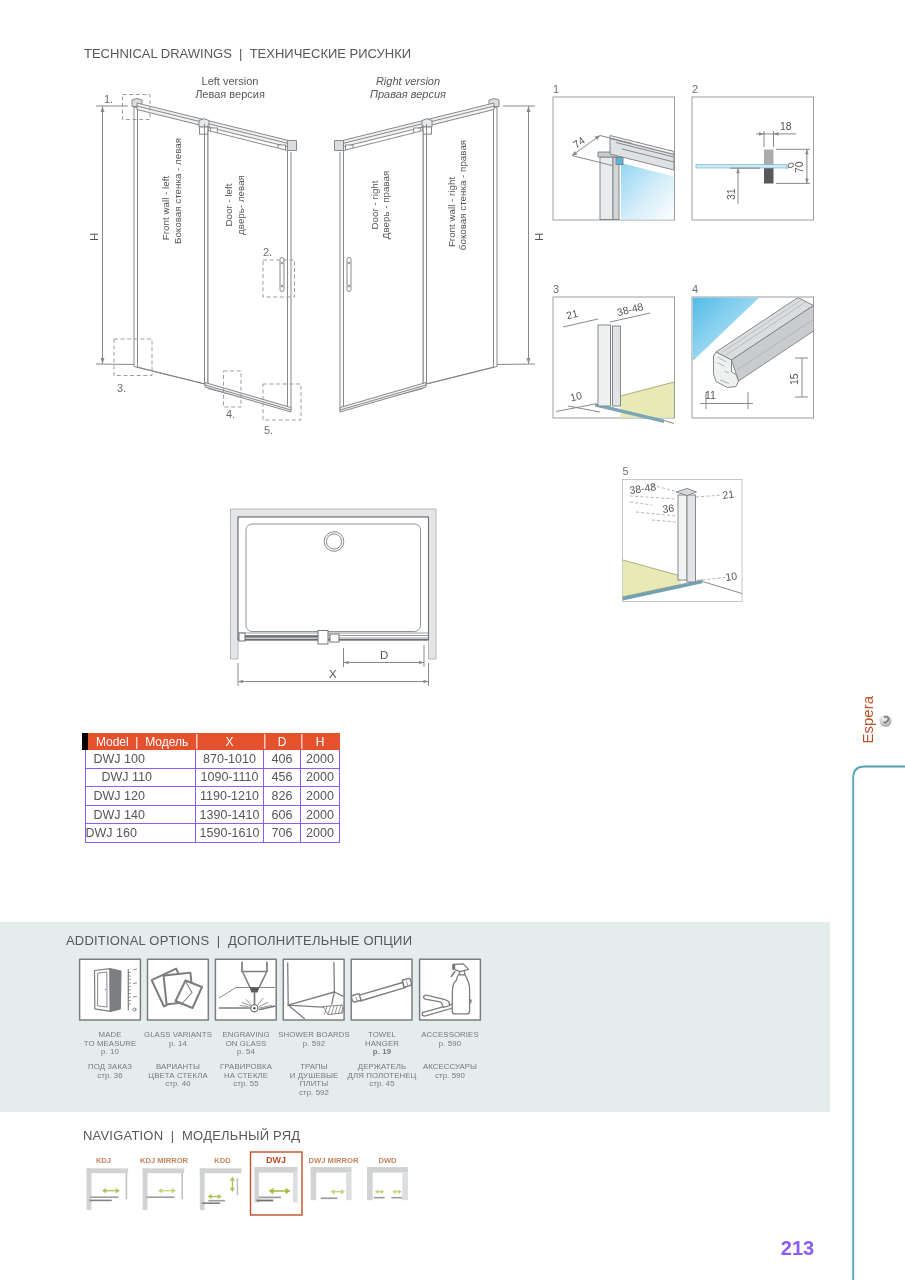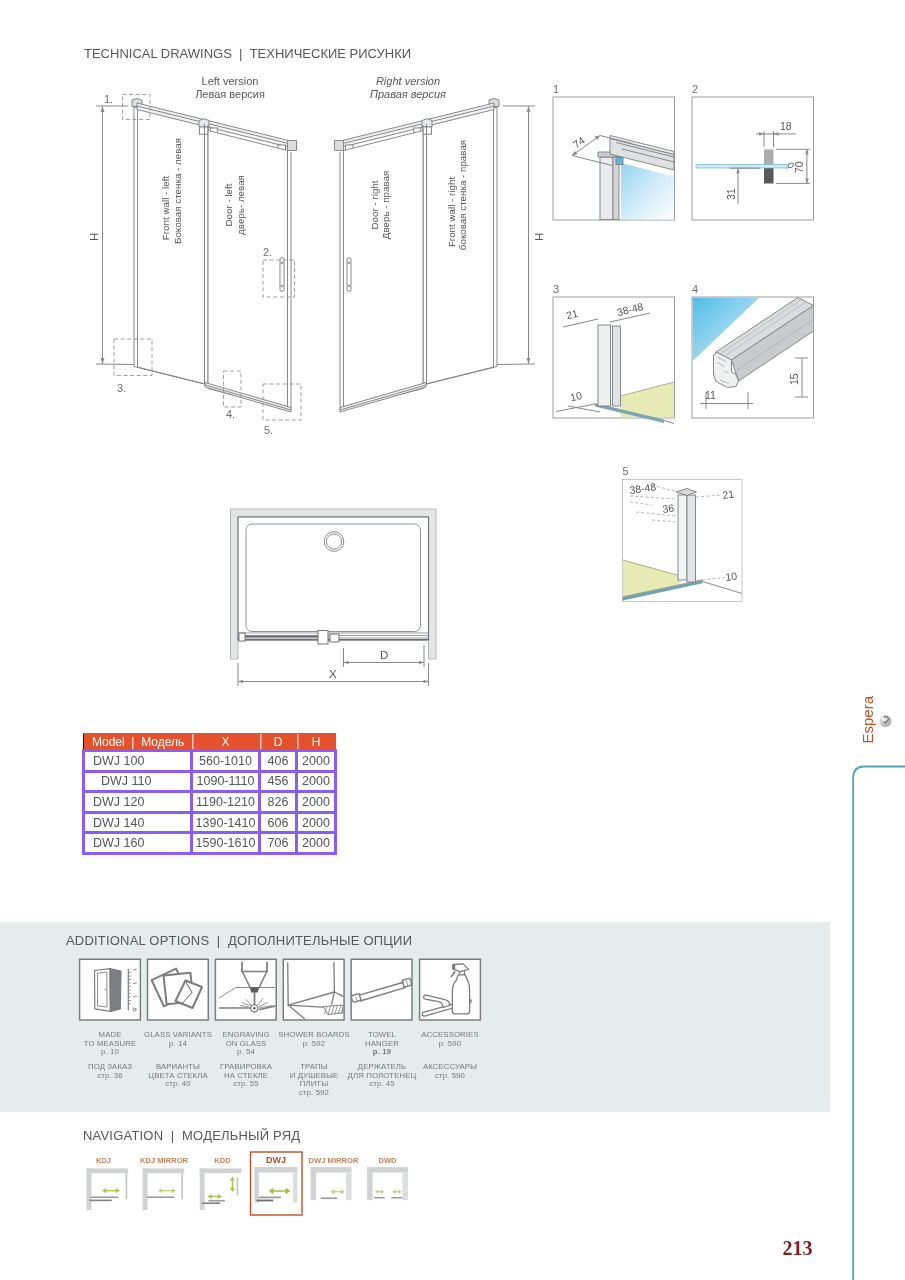--- a/index.html
+++ b/index.html
@@ -2,23 +2,23 @@
 <html><head>
 <meta charset="utf-8">
 <style>
   html,body{margin:0;padding:0;}
   body{font-family:"Liberation Sans",sans-serif;}
   .page{position:relative;width:905px;height:1280px;background:#fff;overflow:hidden;}
   .abs{position:absolute;}
   .hdr{font-size:13px;letter-spacing:0;color:#57585c;}
   .cap{font-size:7.8px;line-height:8.7px;color:#77797d;text-align:center;letter-spacing:0.1px;}
   table.dim{border-collapse:collapse;font-size:12.5px;color:#55565a;}
-  table.dim td{border:3px solid #8b5cf6;text-align:center;height:17.6px;padding:0;}
+  table.dim td{border:1px solid #8b5cf6;text-align:center;height:17.6px;padding:0;}
   table.dim tr.hd td{background:#e5512c;color:#fff;border:1px solid #e5512c;border-left:1px solid rgba(255,255,255,0.75);font-size:12px;height:15px;}
-  table.dim tr.hd td:first-child{border-left:1px solid #000000;}
+  table.dim tr.hd td:first-child{border-left:6px solid #000000;}
   table.dim tr.hd td.ws{box-shadow:inset 1.5px 0 0 rgba(255,255,255,0.7);}
 </style>
 </head>
 <body>
 <div class="page">
 
 <div class="abs" style="left:0;top:922px;width:830px;height:190px;background:#e4edec;"></div>
 
 <div class="abs hdr" style="left:84px;top:46px;text-align:center;">TECHNICAL DRAWINGS&nbsp; |&nbsp; ТЕХНИЧЕСКИЕ РИСУНКИ</div>
 
@@ -405,21 +405,21 @@
 <table class="dim abs" style="left:82px;top:733px;width:249px;table-layout:fixed;">
 <tbody>
         <tr class="hd">
           <td style="width:99px;text-align:left;padding-left:8px;">Model&nbsp; |&nbsp; Модель</td>
           <td class="ws" style="width:67px;">X</td>
           <td class="ws" style="width:36px;">D</td>
           <td class="ws" style="width:38px;">H</td>
         </tr>
 <tr>
           <td style="text-align:left;padding-left:8px;">DWJ 100</td>
-          <td>560-1010</td>
+          <td>870-1010</td>
           <td>406</td>
           <td>2000</td>
         </tr>
 <tr>
           <td style="text-align:left;padding-left:16px;">DWJ 110</td>
           <td>1090-1110</td>
           <td>456</td>
           <td>2000</td>
         </tr>
 <tr>
@@ -428,21 +428,21 @@
           <td>826</td>
           <td>2000</td>
         </tr>
 <tr>
           <td style="text-align:left;padding-left:8px;">DWJ 140</td>
           <td>1390-1410</td>
           <td>606</td>
           <td>2000</td>
         </tr>
 <tr>
-          <td style="text-align:left;padding-left:8px;">DWJ 160</td>
+          <td style="text-align:left;padding-left:0;">DWJ 160</td>
           <td>1590-1610</td>
           <td>706</td>
           <td>2000</td>
         </tr>
 </tbody>
     </table>
 
 <div class="abs hdr" style="left:66px;top:933px;letter-spacing:0.2px;">ADDITIONAL OPTIONS&nbsp; |&nbsp; ДОПОЛНИТЕЛЬНЫЕ ОПЦИИ</div>
 
 <svg class="abs" style="left:0;top:955px;" width="905" height="70" viewBox="0 955 905 70">
@@ -635,15 +635,15 @@
 <line x1="376.5" y1="1191.7" x2="382.5" y2="1191.7"></line>
 <path d="M374.7,1191.7 l3.6,-2.3 v4.6 z M384.3,1191.7 l-3.6,-2.3 v4.6 z" stroke="none"></path>
 <line x1="394" y1="1191.7" x2="400" y2="1191.7"></line>
 <path d="M392.2,1191.7 l3.6,-2.3 v4.6 z M401.8,1191.7 l-3.6,-2.3 v4.6 z" stroke="none"></path>
 </g>
 <rect x="373.7" y="1196.9" width="11" height="1.6" fill="#9b9da0"></rect>
 <rect x="391.4" y="1196.9" width="11" height="1.6" fill="#9b9da0"></rect>
 </g>
 </svg>
 
-<div class="abs" style="left:780px;top:1237px;width:35px;text-align:center;font-size:20px;font-weight:bold;color:#7f1d1d;font-family:Liberation Serif, serif;">213</div>
+<div class="abs" style="left:780px;top:1237px;width:35px;text-align:center;font-size:20px;font-weight:bold;color:#8b5cf6;">213</div>
 
 </div>
 
 </body></html>

